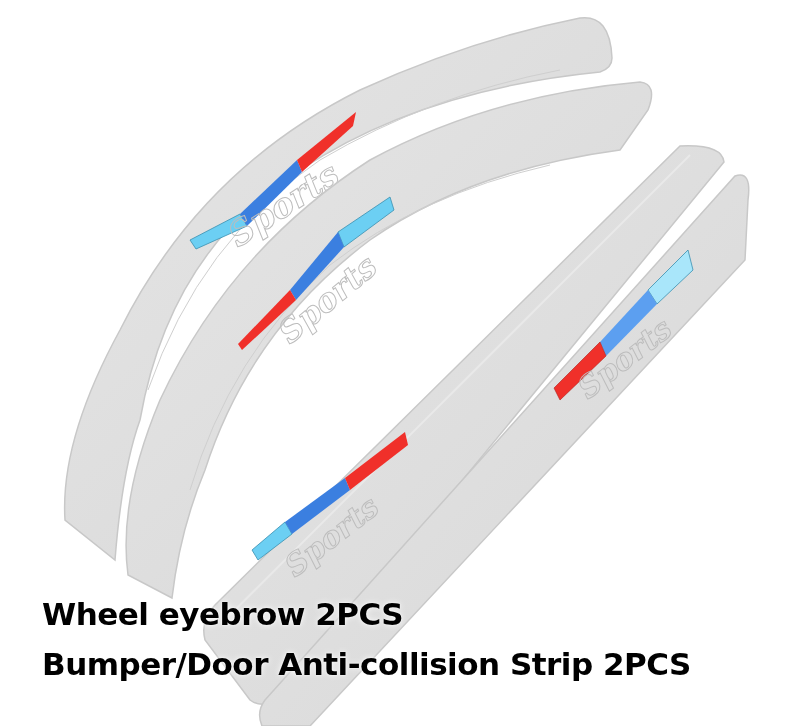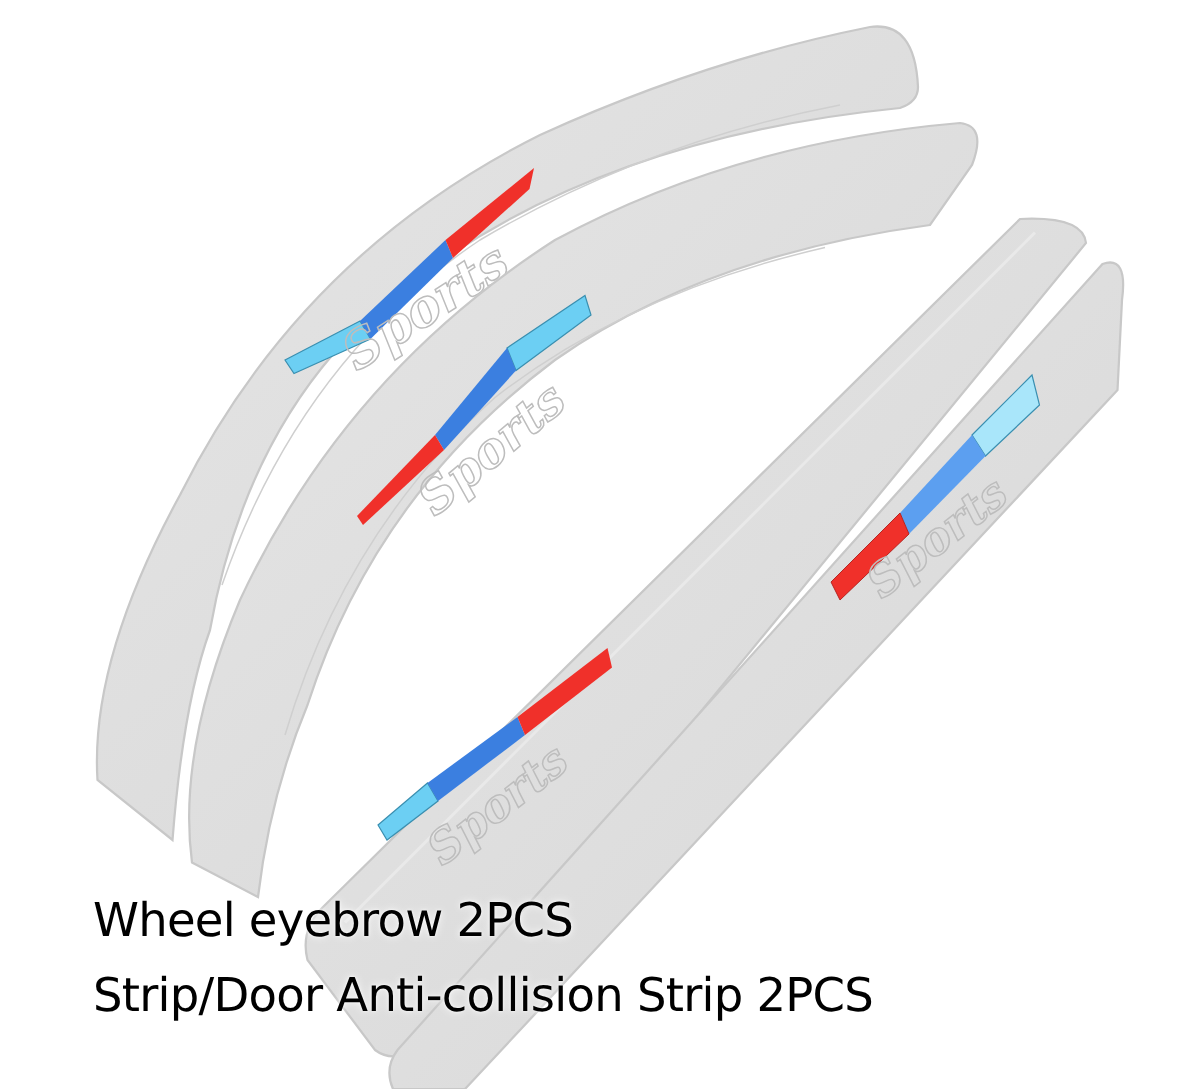--- a/index.html
+++ b/index.html
@@ -1,21 +1,21 @@
 <!DOCTYPE html>
 <html><head>
   <meta charset="utf-8">
   <style>
     html, body { margin: 0; padding: 0; background: #ffffff; }
     body { width: 800px; height: 726px; position: relative; overflow: hidden; font-family: "DejaVu Sans", sans-serif; }
     .stage { position: absolute; left: 0; top: 0; width: 800px; height: 726px; }
     .stage svg { position: absolute; left: 0; top: 0; }
     .caption {
-      position: absolute; left: 62px; margin: 0;
-      font-family: "DejaVu Sans", sans-serif; font-weight: normal;
+      position: absolute; left: 42px; margin: 0;
+      font-family: "DejaVu Sans", sans-serif; font-weight: bold;
       color: #000000; letter-spacing: -0.5px; white-space: nowrap;
       text-shadow: 0 0 6px rgba(255,255,255,0.9), 0 0 2px rgba(255,255,255,0.9);
     }
     .caption-1 { top: 596px; font-size: 31px; }
     .caption-2 { top: 646px; font-size: 31px; }
     .sports-text { font-family: "DejaVu Serif", serif; font-style: italic; font-weight: bold; fill: none; stroke: #bdbdbd; stroke-width: 1; }
   </style>
 </head>
 <body>
 
@@ -68,13 +68,13 @@
                L 310 726 L 262 726 Q 256 712 265 700 Z" fill="url(#bodyGrad)" stroke="#c8c8c8" stroke-width="1.5"></path>
       <polygon points="648,290 688,250 693,270 657,304" fill="#a9e6fa" stroke="#3a8fb0" stroke-width="0.8"></polygon>
       <polygon points="600,342 648,290 657,304 606,356" fill="#5c9ff0"></polygon>
       <polygon points="554,388 600,342 606,356 560,400" fill="#f0302a" stroke="#b01c18" stroke-width="0.6"></polygon>
       <text class="sports-text" x="588" y="400" font-size="30" transform="rotate(-38 588 400)">Sports</text>
     </g>
   </svg>
 </div>
 
 <p class="caption caption-1">Wheel eyebrow 2PCS</p>
-<p class="caption caption-2">Strip/Door Anti-collision Strip 2PCS</p>
+<p class="caption caption-2">Bumper/Door Anti-collision Strip 2PCS</p>
 
 </body></html>

